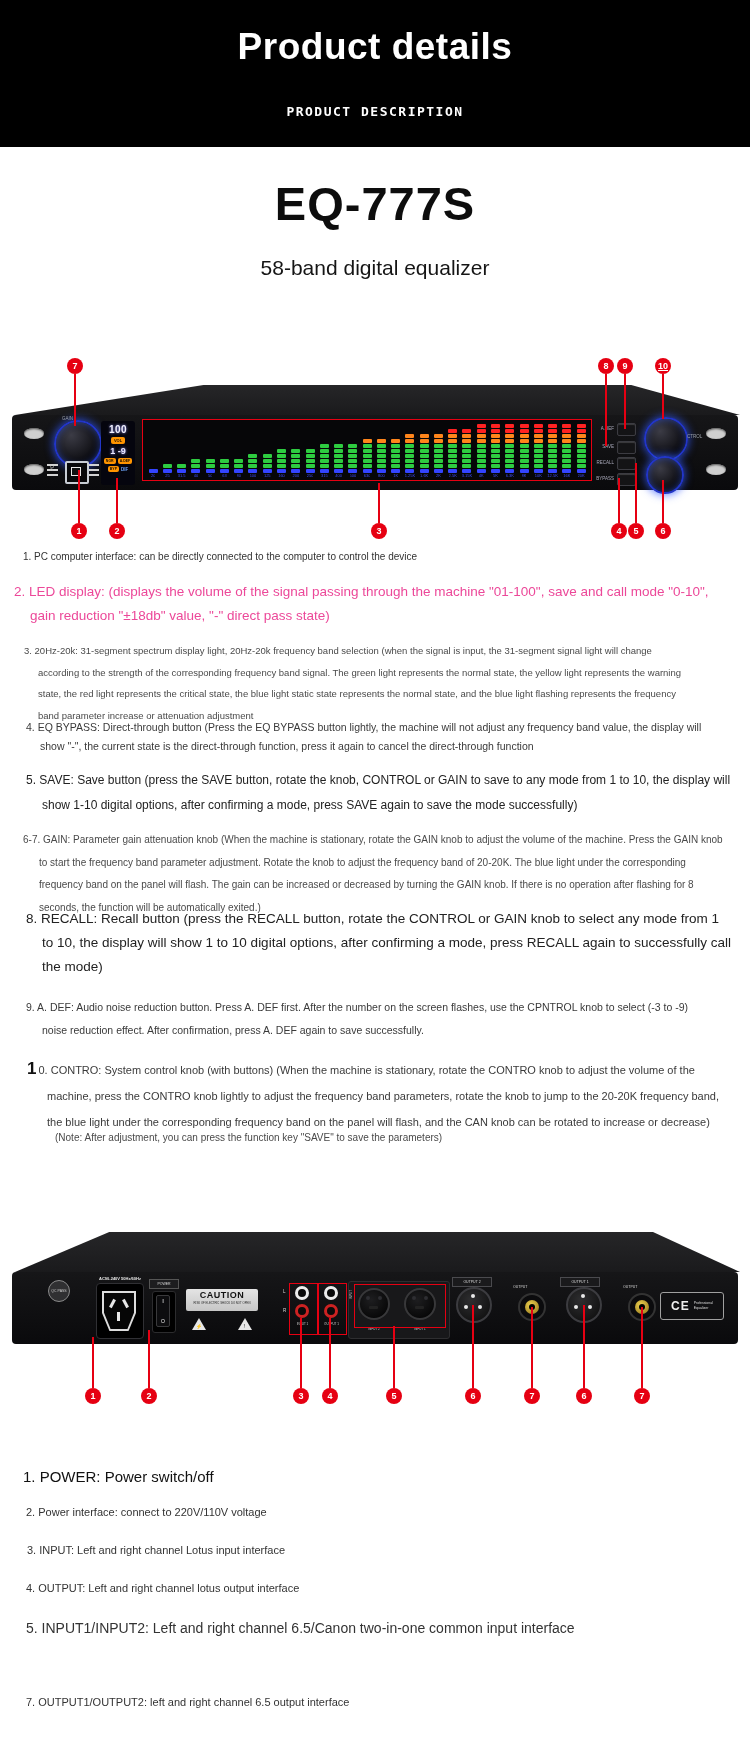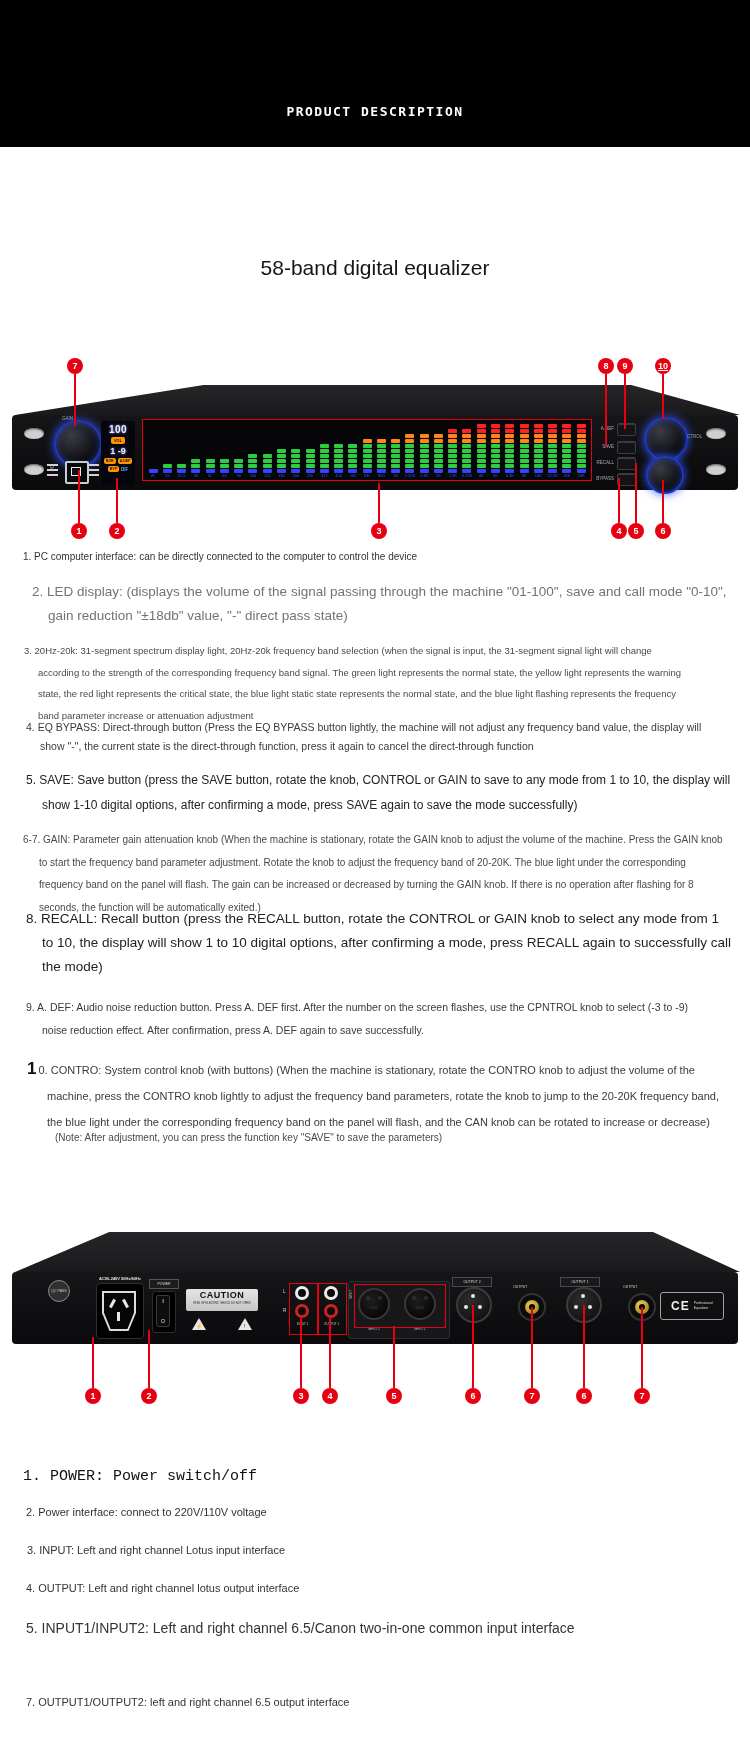--- a/index.html
+++ b/index.html
@@ -58,39 +58,39 @@
         border-radius:2px;z-index:6;box-shadow:inset 0 1px 1px rgba(255,255,255,.18);}
   .ctrl-lab{position:absolute;left:687px;top:434px;color:#9aa0a8;font-size:4.5px;z-index:6;}
   
   .co{position:absolute;width:16px;height:16px;border-radius:50%;background:#e60012;color:#fff;
       font-size:9px;font-weight:bold;line-height:16px;text-align:center;z-index:30;}
   .stem{position:absolute;width:2px;background:#e60012;z-index:22;}
   .redbox{position:absolute;border:1.5px solid #e60012;z-index:20;}
   
   .note{position:absolute;color:#333;margin:0;}
   .n1{left:23px;top:551px;font-size:10px;}
-  .n2{left:32px;top:580px;font-size:13.5px;line-height:24px;width:700px;color:#737373;
+  .n2{left:14px;top:580px;font-size:13.5px;line-height:24px;width:700px;color:#ec4899;
       padding-left:16px;text-indent:-16px;}
   .n3{left:24px;top:640px;font-size:9.5px;line-height:21.5px;width:655px;color:#4a4a4a;
       padding-left:14px;text-indent:-14px;}
   .n4{left:26px;top:718px;font-size:10.5px;line-height:19px;width:680px;color:#3a3a3a;
       padding-left:14px;text-indent:-14px;}
   .n5{left:26px;top:768px;font-size:12px;line-height:25px;width:700px;color:#222;
       padding-left:16px;text-indent:-16px;}
   .n6{left:23px;top:829px;font-size:10px;line-height:22.5px;width:690px;color:#4a4a4a;
       padding-left:16px;text-indent:-16px;}
   .n7{left:26px;top:907px;font-size:13.5px;line-height:24px;width:690px;color:#222;
       padding-left:16px;text-indent:-16px;}
   .n8{left:26px;top:996px;font-size:10.5px;line-height:23px;width:660px;color:#3a3a3a;
       padding-left:16px;text-indent:-16px;}
   .n9{left:27px;top:1056px;font-size:11px;line-height:26px;width:680px;color:#3a3a3a;
       padding-left:20px;text-indent:-20px;}
   .bigpre{font-size:17px;font-weight:bold;color:#111;margin-right:2px;}
   .n10{left:55px;top:1132px;font-size:10px;color:#4a4a4a;}
-  .r1{left:23px;top:1468px;font-size:15px;color:#111;font-family:Liberation Mono, monospace;}
+  .r1{left:23px;top:1468px;font-size:15px;color:#111;}
   .r2{left:26px;top:1506px;font-size:11px;}
   .r3{left:27px;top:1544px;font-size:11px;}
   .r4{left:26px;top:1582px;font-size:11px;}
   .r5{left:26px;top:1620px;font-size:14px;}
   .r6{left:44px;top:1656px;font-size:11px;}
   .bigpre2{font-size:16px;font-weight:900;color:#000;margin-right:4px;vertical-align:-1px;}
   .r7{left:26px;top:1696px;font-size:11px;}
   
   .qc{position:absolute;left:48px;top:1280px;width:20px;height:20px;border-radius:50%;background:#303032;
       border:1px solid #8a8a8a;z-index:5;color:#cfcfcf;font-size:3.5px;text-align:center;line-height:4px;
@@ -145,22 +145,24 @@
             border-radius:3px;z-index:5;display:flex;align-items:center;justify-content:center;gap:4px;}
   .ce-mark{color:#f0f0f0;font-size:12px;font-weight:bold;letter-spacing:1px;}
   .ce-txt{color:#ddd;font-size:3.5px;line-height:5px;}
 </style>
 </head>
 <body>
 
 <div id="page">
 
   <div class="hdr">
+    <div class="hdr-title">Product details</div>
     <div class="hdr-sub">PRODUCT DESCRIPTION</div>
   </div>
+  <div class="model">EQ-777S</div>
   <div class="tagline">58-band digital equalizer</div>
 
   <div class="lid f"></div>
   <div class="face f"></div>
   <div class="earhole" style="left:24px;top:428px;"></div>
   <div class="earhole" style="left:24px;top:464px;"></div>
   <div class="earhole" style="left:706px;top:428px;"></div>
   <div class="earhole" style="left:706px;top:464px;"></div>
 
   <div class="tinylab" style="left:62px;top:416px;">GAIN</div>

